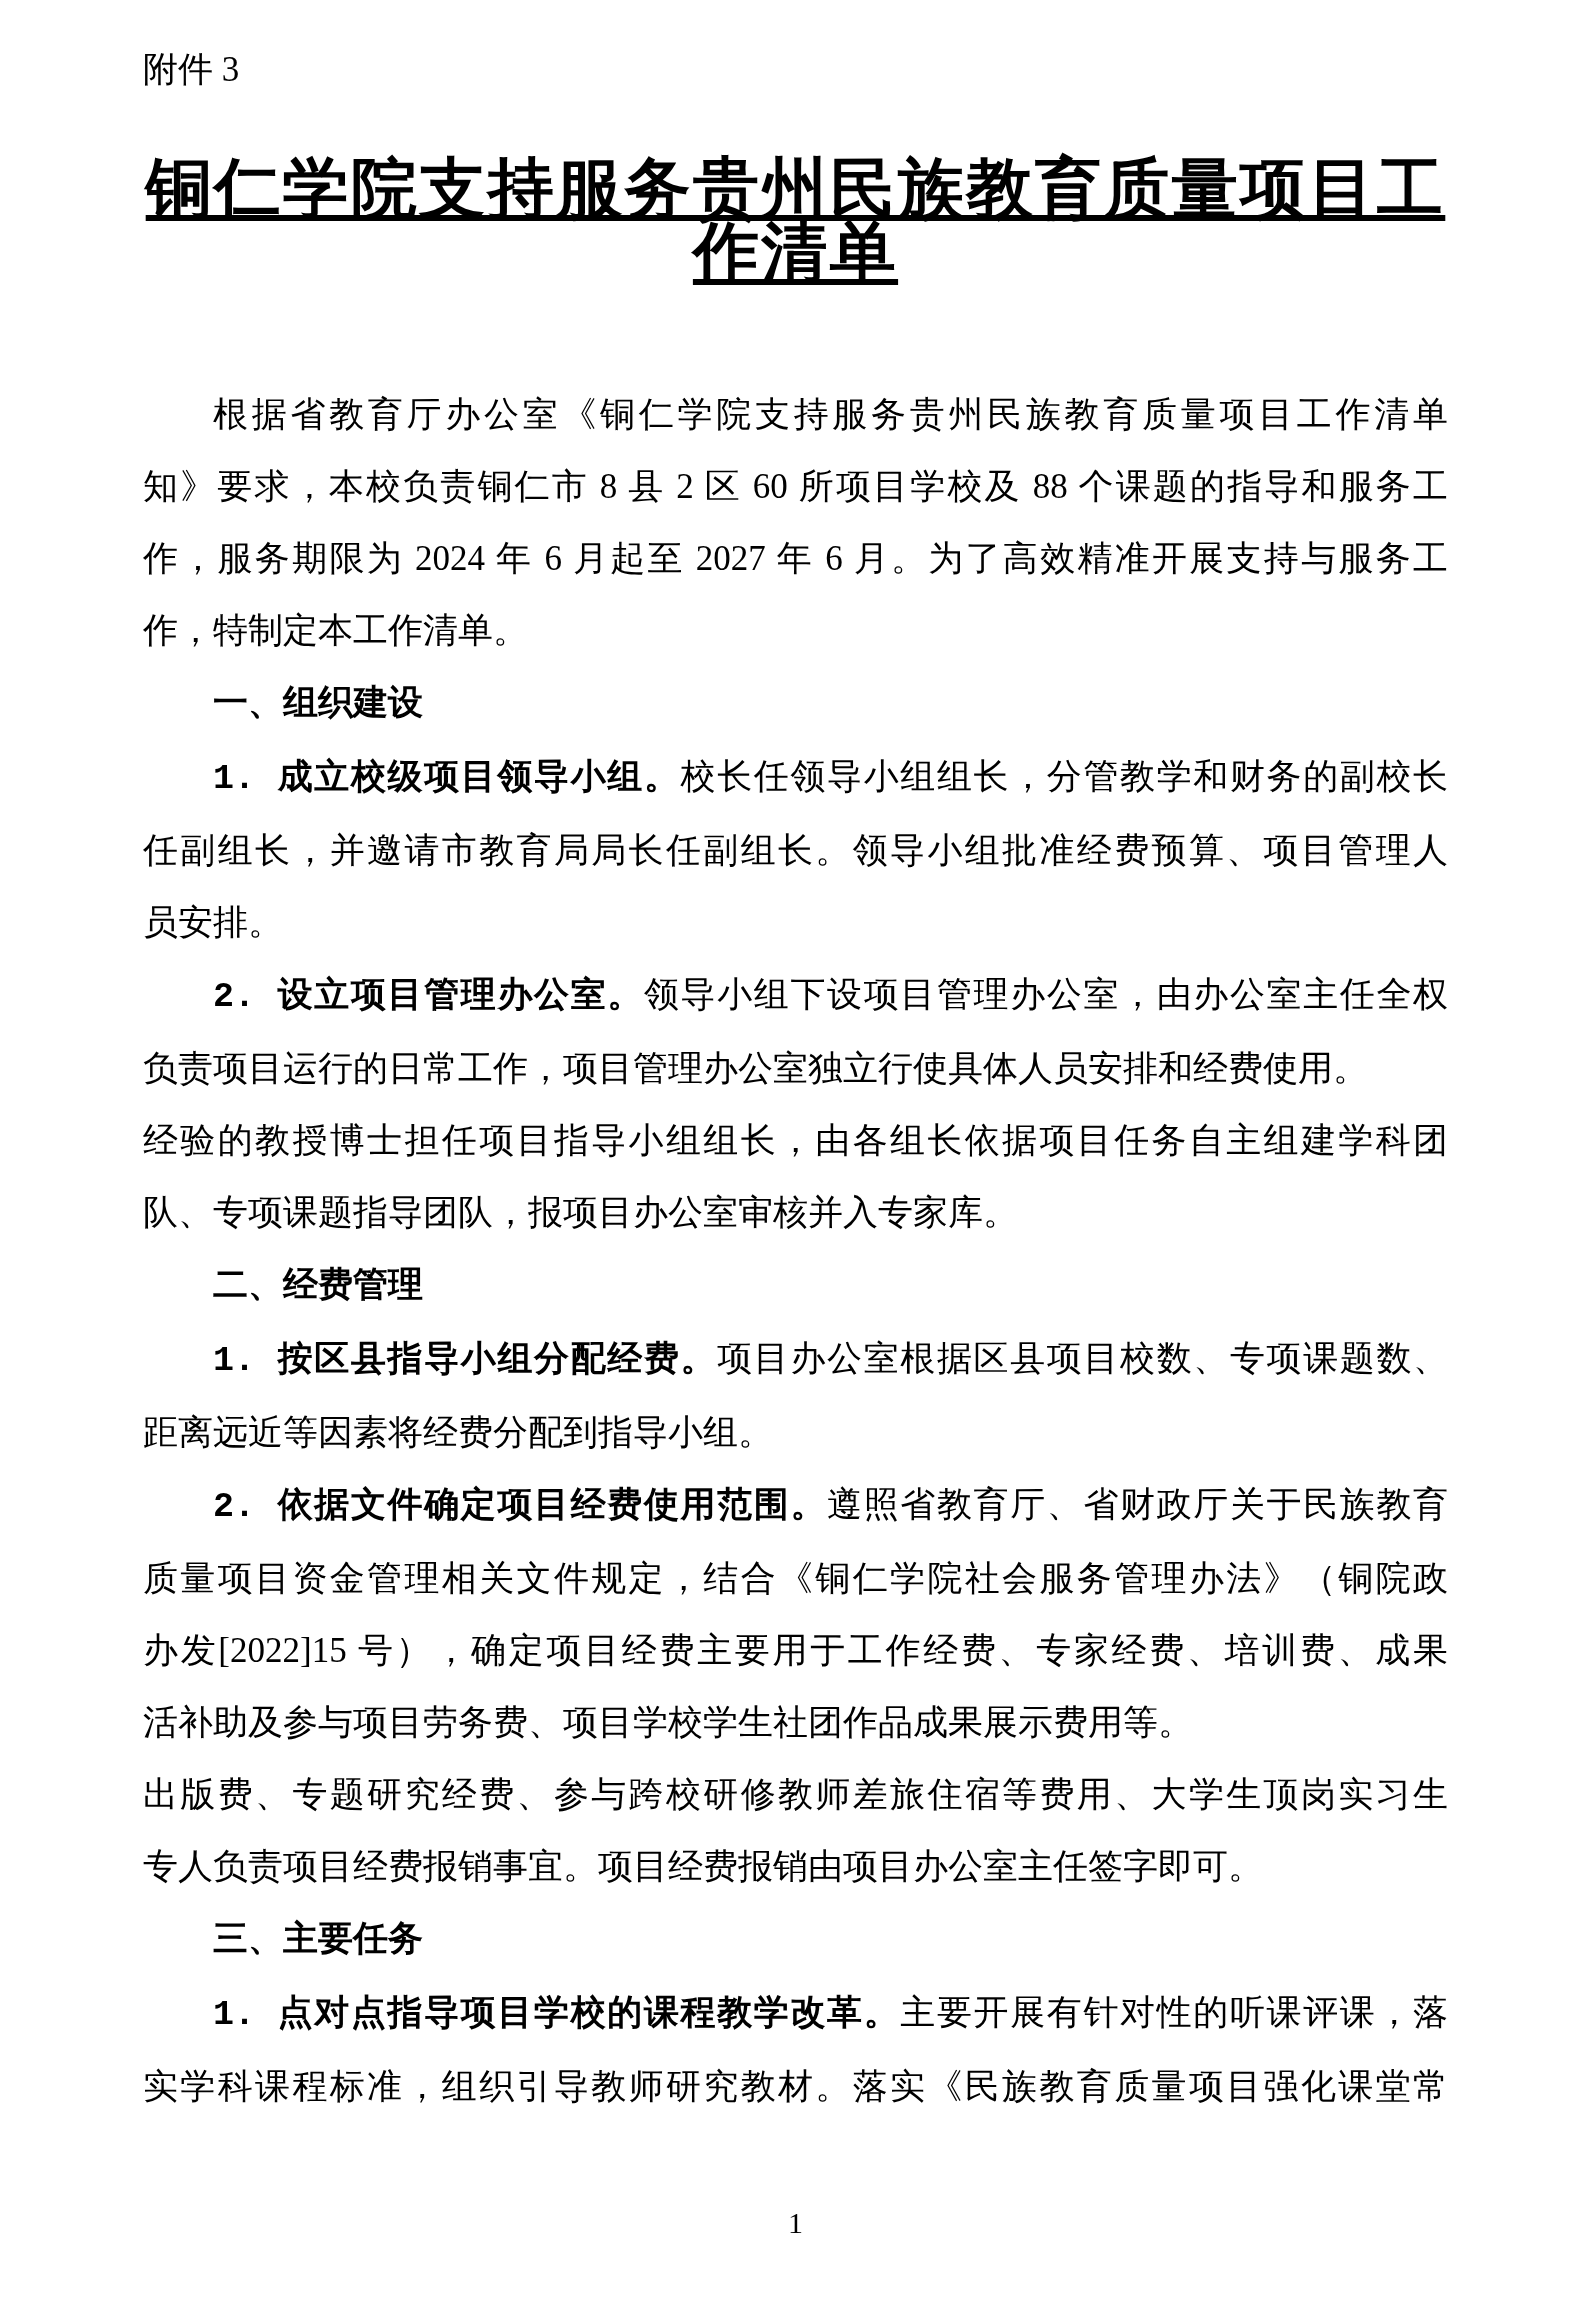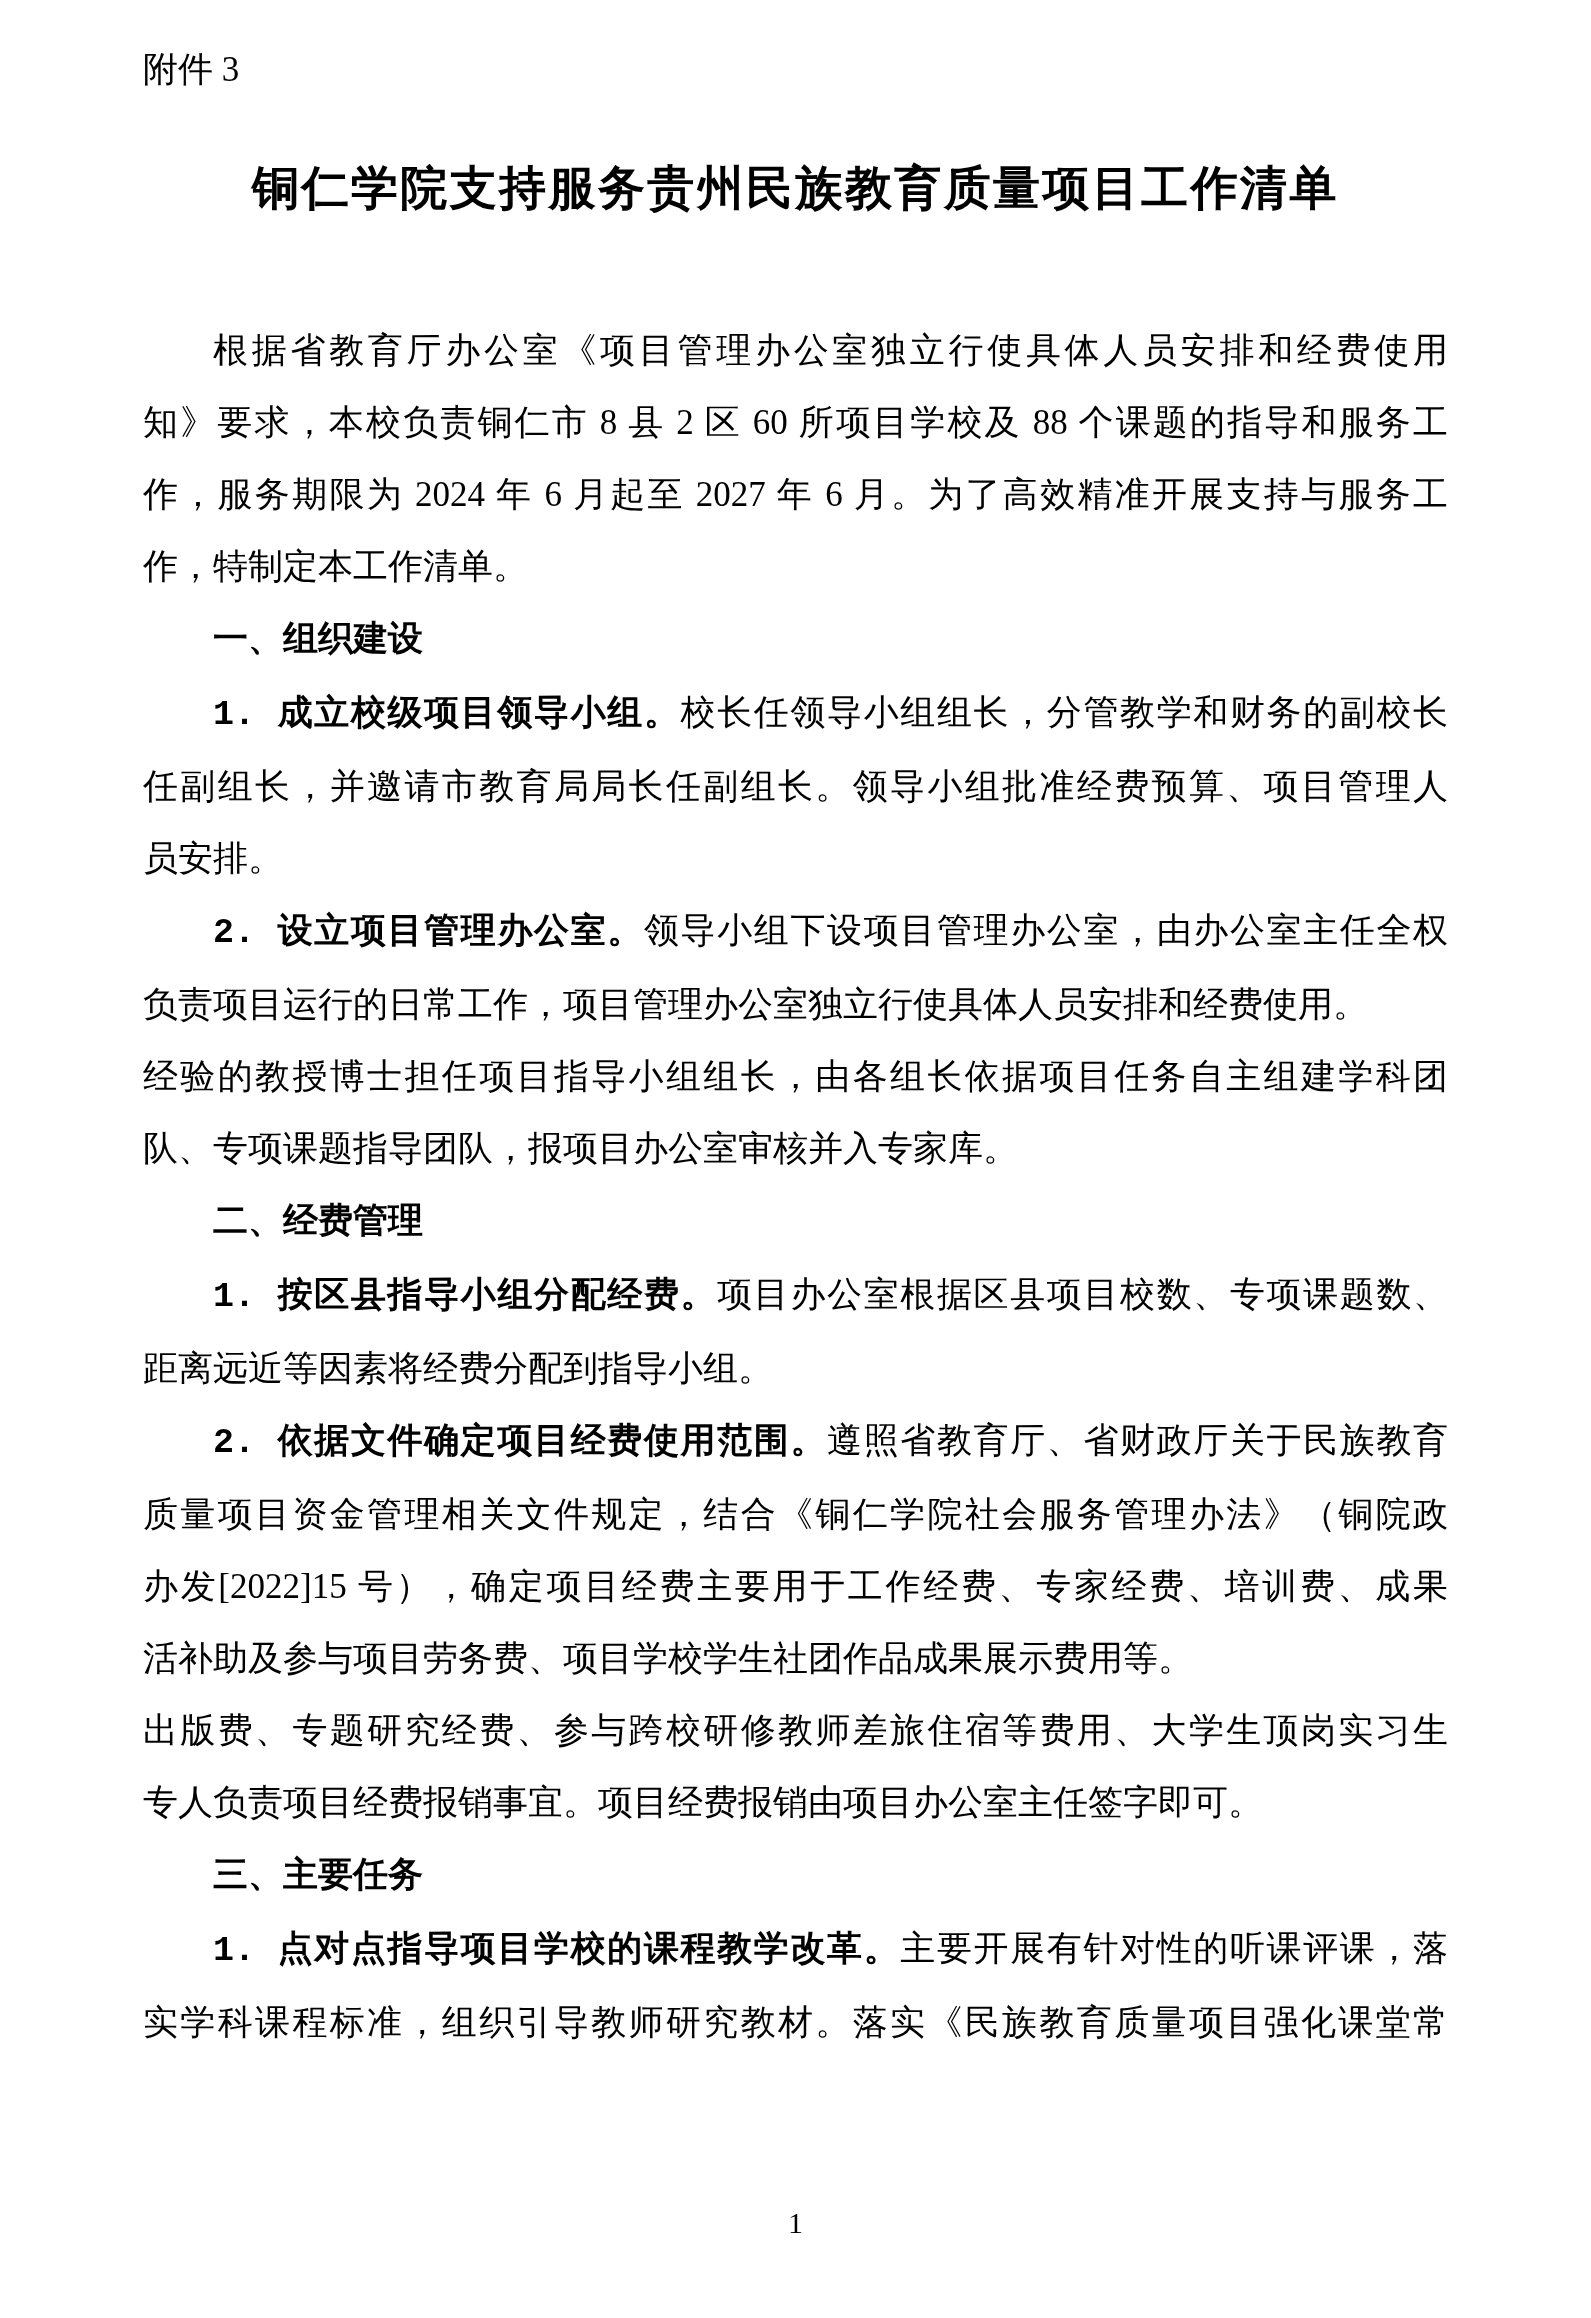--- a/index.html
+++ b/index.html
@@ -23,23 +23,24 @@
     padding-top: 51px;
     font-size: 35px;
     line-height: 38px;
     text-align: left;
   }
   .title {
     margin: 67px 0 8px 0;
     text-align: center;
     font-family: "Liberation Sans", "DejaVu Sans", sans-serif;
     font-weight: 900;
-    font-size: 47px;
+    font-size: 66px;
     line-height: 64px;
     letter-spacing: 2.4px;
+    text-decoration: underline;
   }
   .body-lines {
     margin-top: 95px;
   }
   .line {
     font-size: 35px;
     line-height: 72px;
     text-align: justify;
     text-justify: inter-character;
     text-align-last: left;
@@ -67,21 +68,21 @@
   }
 </style>
 </head>
 <body>
 
 <div class="page">
   <div class="content">
     <div class="attachment">附件 3</div>
     <h1 class="title">铜仁学院支持服务贵州民族教育质量项目工作清单</h1>
     <div class="body-lines" id="doc-body">
-        <div class="line body indent fill"><span class="seg">根据省教育厅办公室《项目管理办公室独立行使具体人员安排和经费使用</span></div>
+        <div class="line body indent fill"><span class="seg">根据省教育厅办公室《铜仁学院支持服务贵州民族教育质量项目工作清单</span></div>
         <div class="line body fill"><span class="seg">知》要求，本校负责铜仁市 8 县 2 区 60 所项目学校及 88 个课题的指导和服务工</span></div>
         <div class="line body fill"><span class="seg">作，服务期限为 2024 年 6 月起至 2027 年 6 月。为了高效精准开展支持与服务工</span></div>
         <div class="line body"><span class="seg">作，特制定本工作清单。</span></div>
         <div class="line heading indent"><span class="seg bold">一、组织建设</span></div>
         <div class="line body indent fill"><span class="seg bold">1. 成立校级项目领导小组。</span><span class="seg">校长任领导小组组长，分管教学和财务的副校长</span></div>
         <div class="line body fill"><span class="seg">任副组长，并邀请市教育局局长任副组长。领导小组批准经费预算、项目管理人</span></div>
         <div class="line body"><span class="seg">员安排。</span></div>
         <div class="line body indent fill"><span class="seg bold">2. 设立项目管理办公室。</span><span class="seg">领导小组下设项目管理办公室，由办公室主任全权</span></div>
         <div class="line body"><span class="seg">负责项目运行的日常工作，项目管理办公室独立行使具体人员安排和经费使用。</span></div>
         <div class="line body fill"><span class="seg">经验的教授博士担任项目指导小组组长，由各组长依据项目任务自主组建学科团</span></div>

